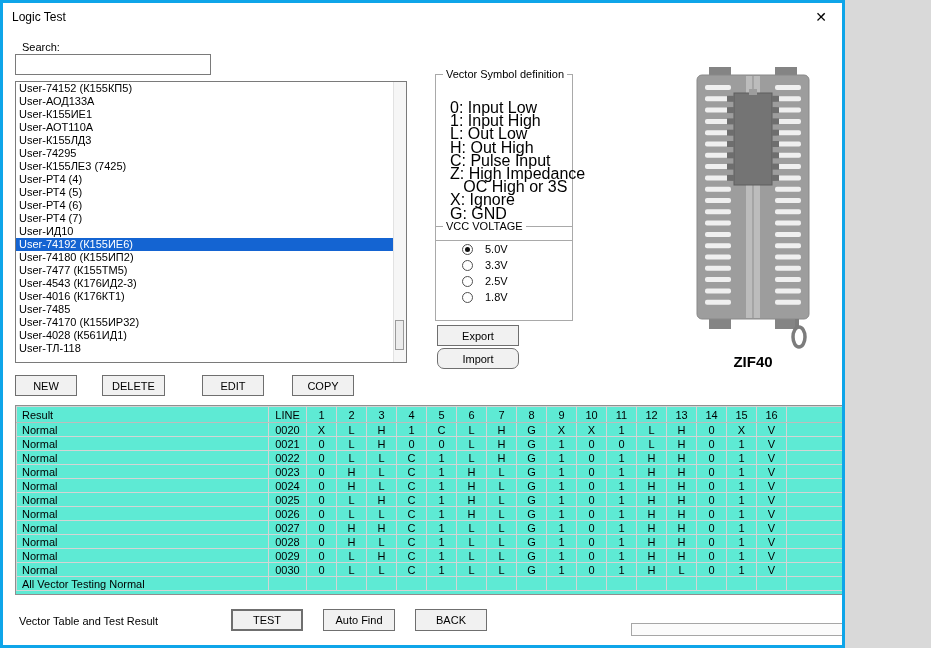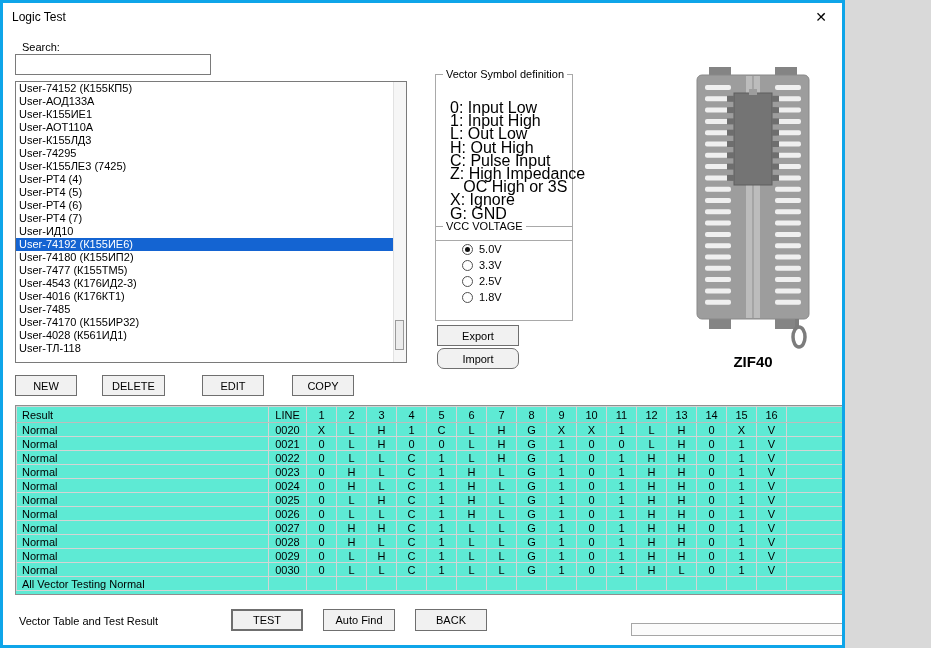--- a/index.html
+++ b/index.html
@@ -19,21 +19,21 @@
   .list-item{height:13px;line-height:13px;font-size:11px;padding-left:3px;white-space:nowrap;}
   .list-item.sel{background:var(--sel-bg,#1464d2);color:#fff;}
   .vscroll{position:absolute;right:0;top:0;bottom:0;width:12px;background:#f6f6f6;border-left:1px solid #e2e2e2;}
   .vthumb{position:absolute;left:1px;width:9px;background:#ececec;border:1px solid #9a9a9a;box-sizing:border-box;}
   .btn{position:absolute;background:#f1f1f1;border:1px solid #6f6f6f;font-size:11px;
        font-family:inherit;color:#000;padding:0;cursor:pointer;box-sizing:border-box;}
   .btn.default{box-shadow:inset 0 0 0 1px #6f6f6f;}
   .groupbox{position:absolute;border:1px solid #a9a9a9;box-sizing:border-box;}
   .gb-title{position:absolute;top:-7px;left:7px;background:#fff;padding:0 3px;font-size:11px;white-space:nowrap;}
   .sym-line{font-size:16px;line-height:13.2px;white-space:pre;}
-  .radio-row{display:flex;align-items:center;gap:6px;height:16px;font-size:11px;}
+  .radio-row{display:flex;align-items:center;gap:12px;height:16px;font-size:11px;}
   .radio{width:11px;height:11px;border:1px solid #505050;border-radius:50%;background:#fff;
          position:relative;flex:0 0 auto;box-sizing:border-box;}
   .radio.on::after{content:"";position:absolute;left:2px;top:2px;width:5px;height:5px;border-radius:50%;background:#111;}
   .zif-label{position:absolute;font-weight:bold;font-size:15px;text-align:center;}
   .result-wrap{position:absolute;border:1px solid #8f8f8f;background:#5eead4;overflow:hidden;box-sizing:border-box;}
   table.result{border-collapse:collapse;table-layout:fixed;width:100%;}
   .result th,.result td{border:1px solid #d4d4d4;font-weight:normal;font-size:11px;height:13px;
          padding:0 2px;text-align:center;white-space:nowrap;overflow:hidden;}
   .result th{height:15px;border-bottom-color:#bdbdbd;}
   .result .c-result{text-align:left;padding-left:5px;}

